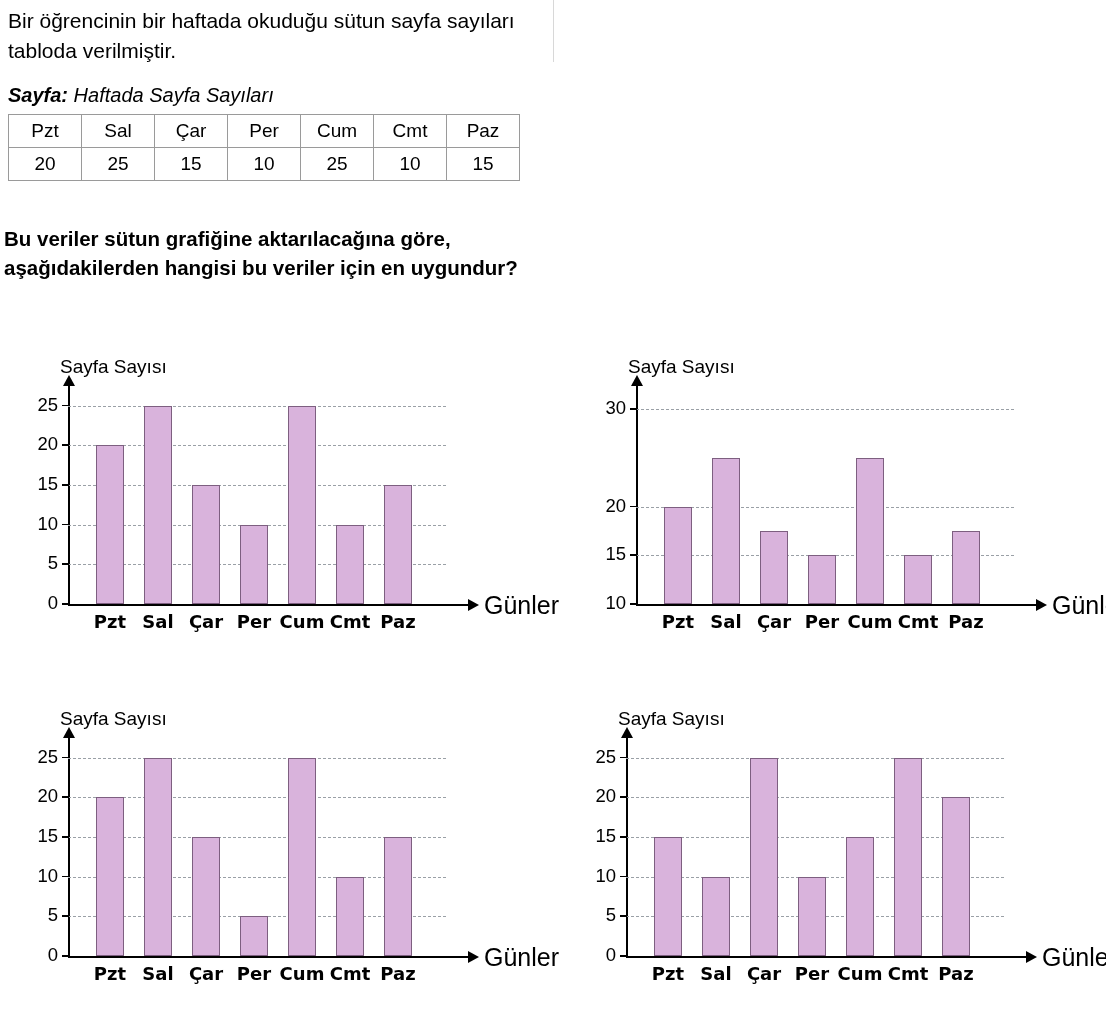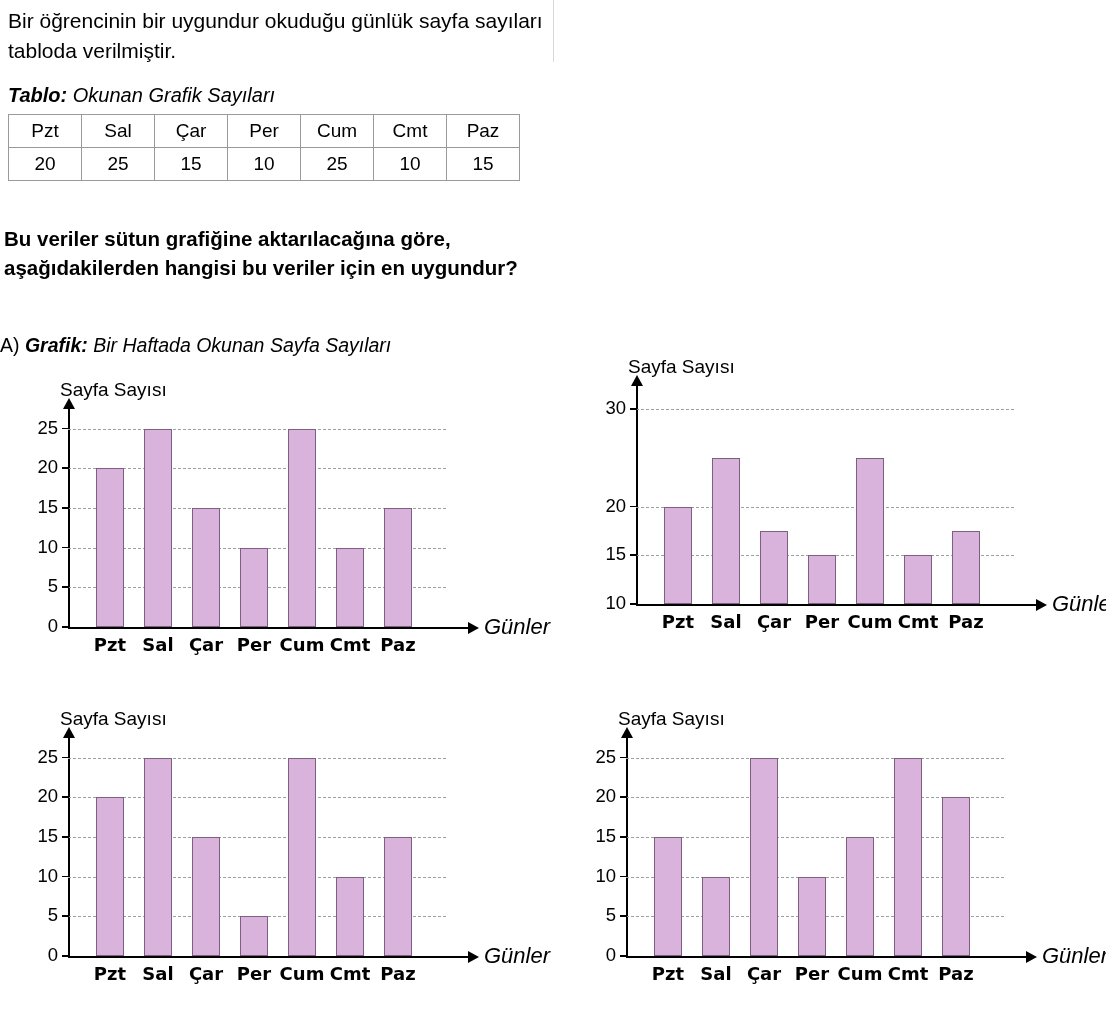--- a/index.html
+++ b/index.html
@@ -94,23 +94,22 @@
     margin-top: 8px;
     height: 290px;
   }
   .axis-title-y {
     position: absolute;
     font-size: 19px;
     white-space: nowrap;
   }
   .axis-title-x {
     position: absolute;
-    font-size: 22px;
-    white-space: nowrap;
-    font-style: italic;
+    font-size: 25px;
+    white-space: nowrap;
   }
   .y-axis-line {
     position: absolute;
     width: 2px;
     background: #000;
   }
   .x-axis-line {
     position: absolute;
     height: 2px;
     background: #000;
@@ -158,27 +157,27 @@
     font-weight: bold;
     text-align: center;
     white-space: nowrap;
     font-family: "DejaVu Sans", sans-serif;
   }
 </style>
 </head>
 <body>
 
 <div class="stem">
-  <span>Bir öğrencinin bir uygundur okuduğu günlük sayfa sayıları tabloda verilmiştir.</span>
+  <span>Bir öğrencinin bir haftada okuduğu sütun sayfa sayıları tabloda verilmiştir.</span>
 </div>
 <div class="stem-border"></div>
 
 <div class="tablo-caption">
-  <b>Tablo:</b>
-  <span>Okunan Grafik Sayıları</span>
+  <b>Sayfa:</b>
+  <span>Haftada Sayfa Sayıları</span>
 </div>
 
 <table class="data-table">
   <tbody>
       <tr>
     <td>Pzt</td>
     <td>Sal</td>
     <td>Çar</td>
     <td>Per</td>
     <td>Cum</td>
@@ -193,25 +192,20 @@
     <td>25</td>
     <td>10</td>
     <td>15</td>
   </tr>
 </tbody>
   </table>
 
 <div class="question">Bu veriler sütun grafiğine aktarılacağına göre, aşağıdakilerden hangisi bu veriler için en uygundur?</div>
 
 <div class="option opt-a">
-  <div class="opt-head">
-    <span class="opt-letter">A)</span>
-    <b>Grafik:</b>
-    <i>Bir Haftada Okunan Sayfa Sayıları</i>
-  </div>
   <div class="chart-wrap" id="chart-A">
       <div class="axis-title-y" style="left: 60px; top: 14px;">Sayfa Sayısı</div>
       <div class="y-axis-line" style="left: 68px; top: 44px; height: 219px;"></div>
       <div class="arrow-up" style="left: 63px; top: 33px;"></div>
       <div class="x-axis-line" style="left: 68px; top: 262px; width: 400px;"></div>
       <div class="arrow-right" style="left: 468px; top: 257px;"></div>
       <div class="axis-title-x" style="left: 484px; top: 249px;">Günler</div>
       <div class="ytick-mark" style="left: 62px; top: 261px;"></div>
       <div class="ytick" style="left: 16px; top: 250px; width: 42px;">0</div>
       <div class="gridline" style="left: 68px; top: 222.37px; width: 378px;"></div>

